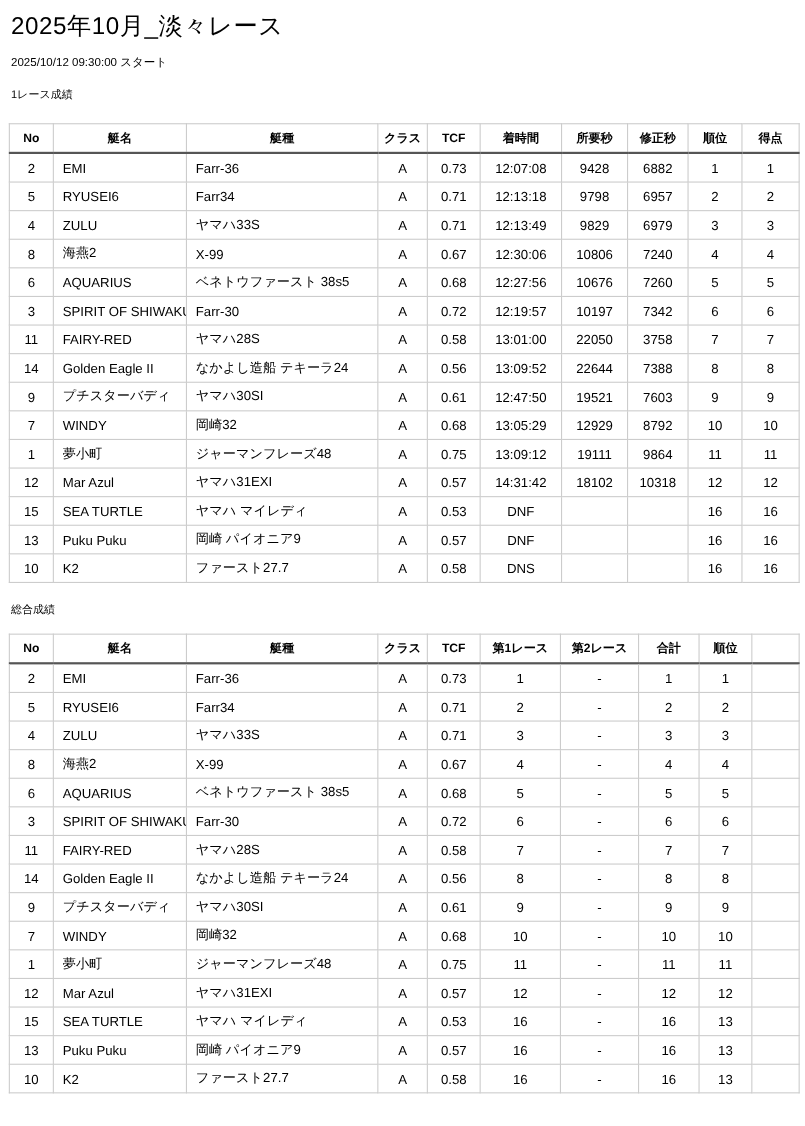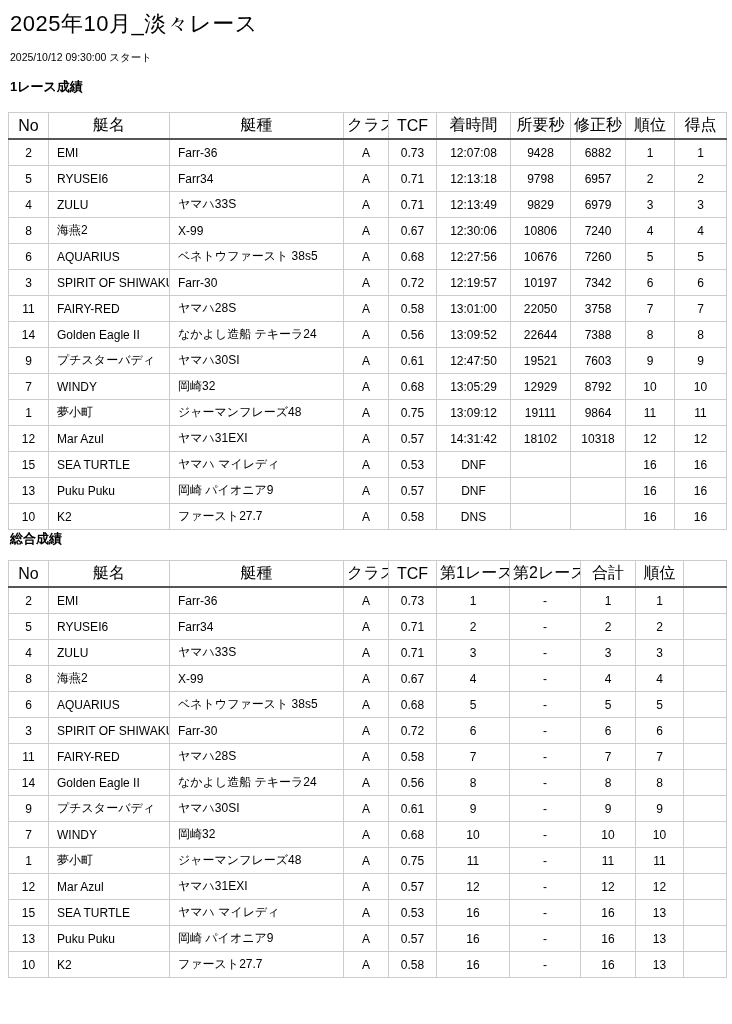--- a/index.html
+++ b/index.html
@@ -21,26 +21,26 @@
     font-weight: normal;
     letter-spacing: 0.5px;
   }
   .subtitle {
     margin: 15px 0 17px 10px;
     font-size: 10.5px;
     line-height: 11px;
   }
   .section-heading {
     margin: 8px 0 0 10px;
-    font-size: 13px;
+    font-size: 10px;
     line-height: 14px;
-    font-weight: bold;
+    font-weight: normal;
   }
   .section-heading.second {
-    margin-top: 2px;
+    margin-top: 18px;
   }
   table.results-table {
     margin: 18px 0 0 8px;
     border-collapse: collapse;
     table-layout: fixed;
     width: 718px;
     border: 1.5px solid #999;
   }
   table.results-table.second {
     margin-top: 14px;
@@ -49,22 +49,22 @@
   .results-table td {
     border: 1px solid #ccc;
     height: 25px;
     padding: 0 3px;
     text-align: center;
     vertical-align: middle;
     overflow: hidden;
     white-space: nowrap;
   }
   .results-table th {
-    font-size: 16px;
-    font-weight: normal;
+    font-size: 11px;
+    font-weight: bold;
     border-bottom: 2px solid #555;
   }
   .results-table td {
     font-size: 12px;
     font-weight: normal;
   }
   .results-table td:nth-child(2),
   .results-table td:nth-child(3) {
     text-align: left;
     padding-left: 8px;

